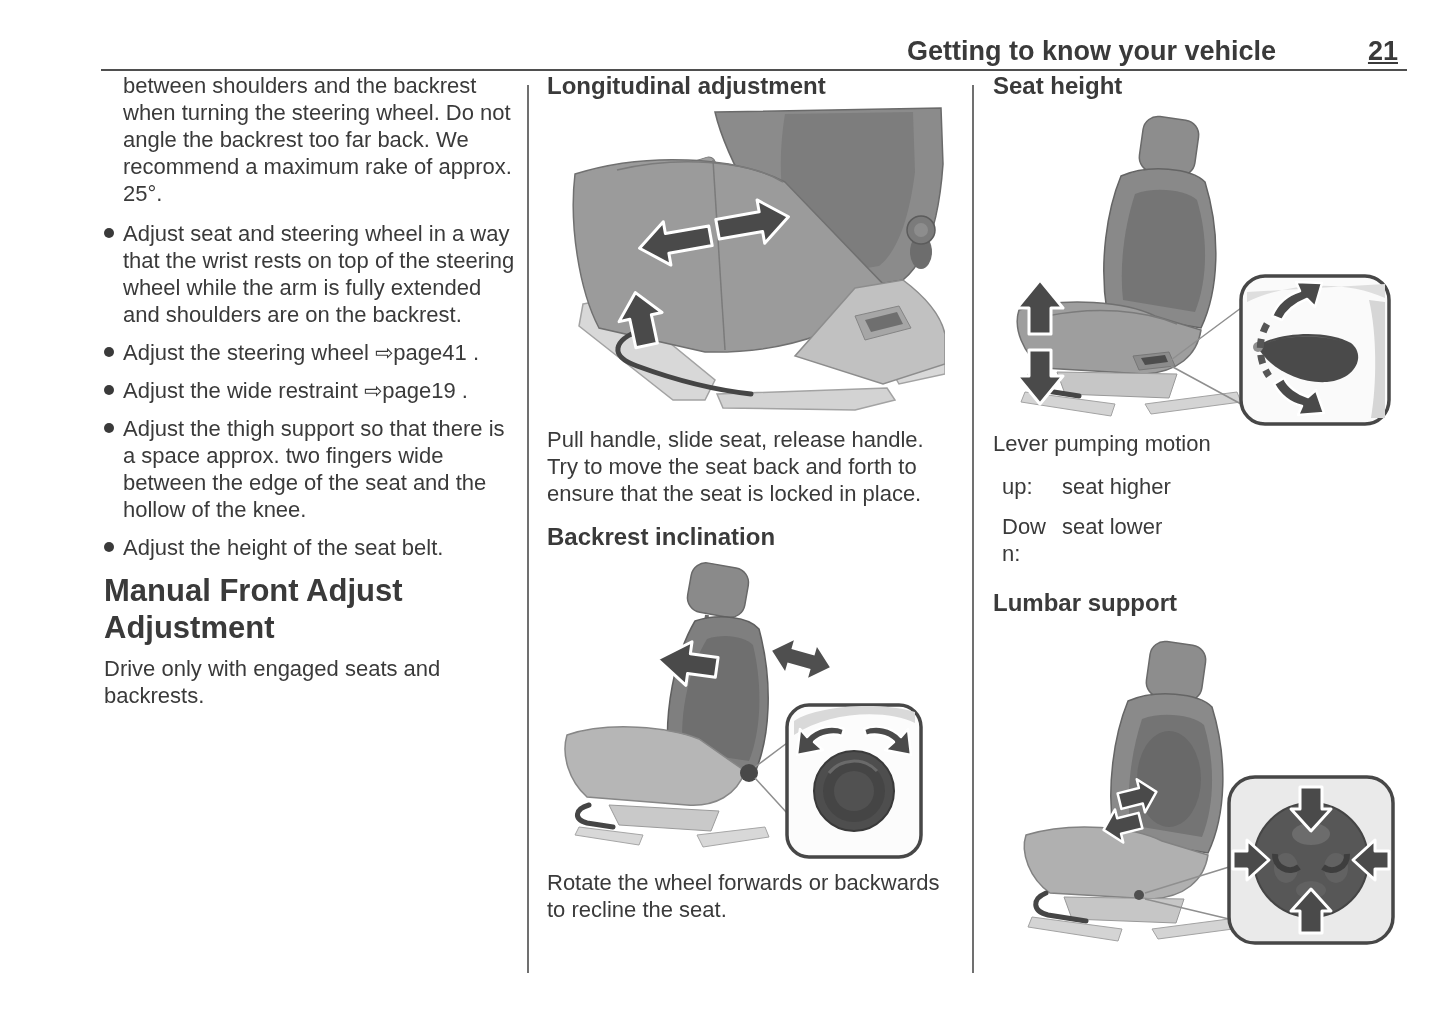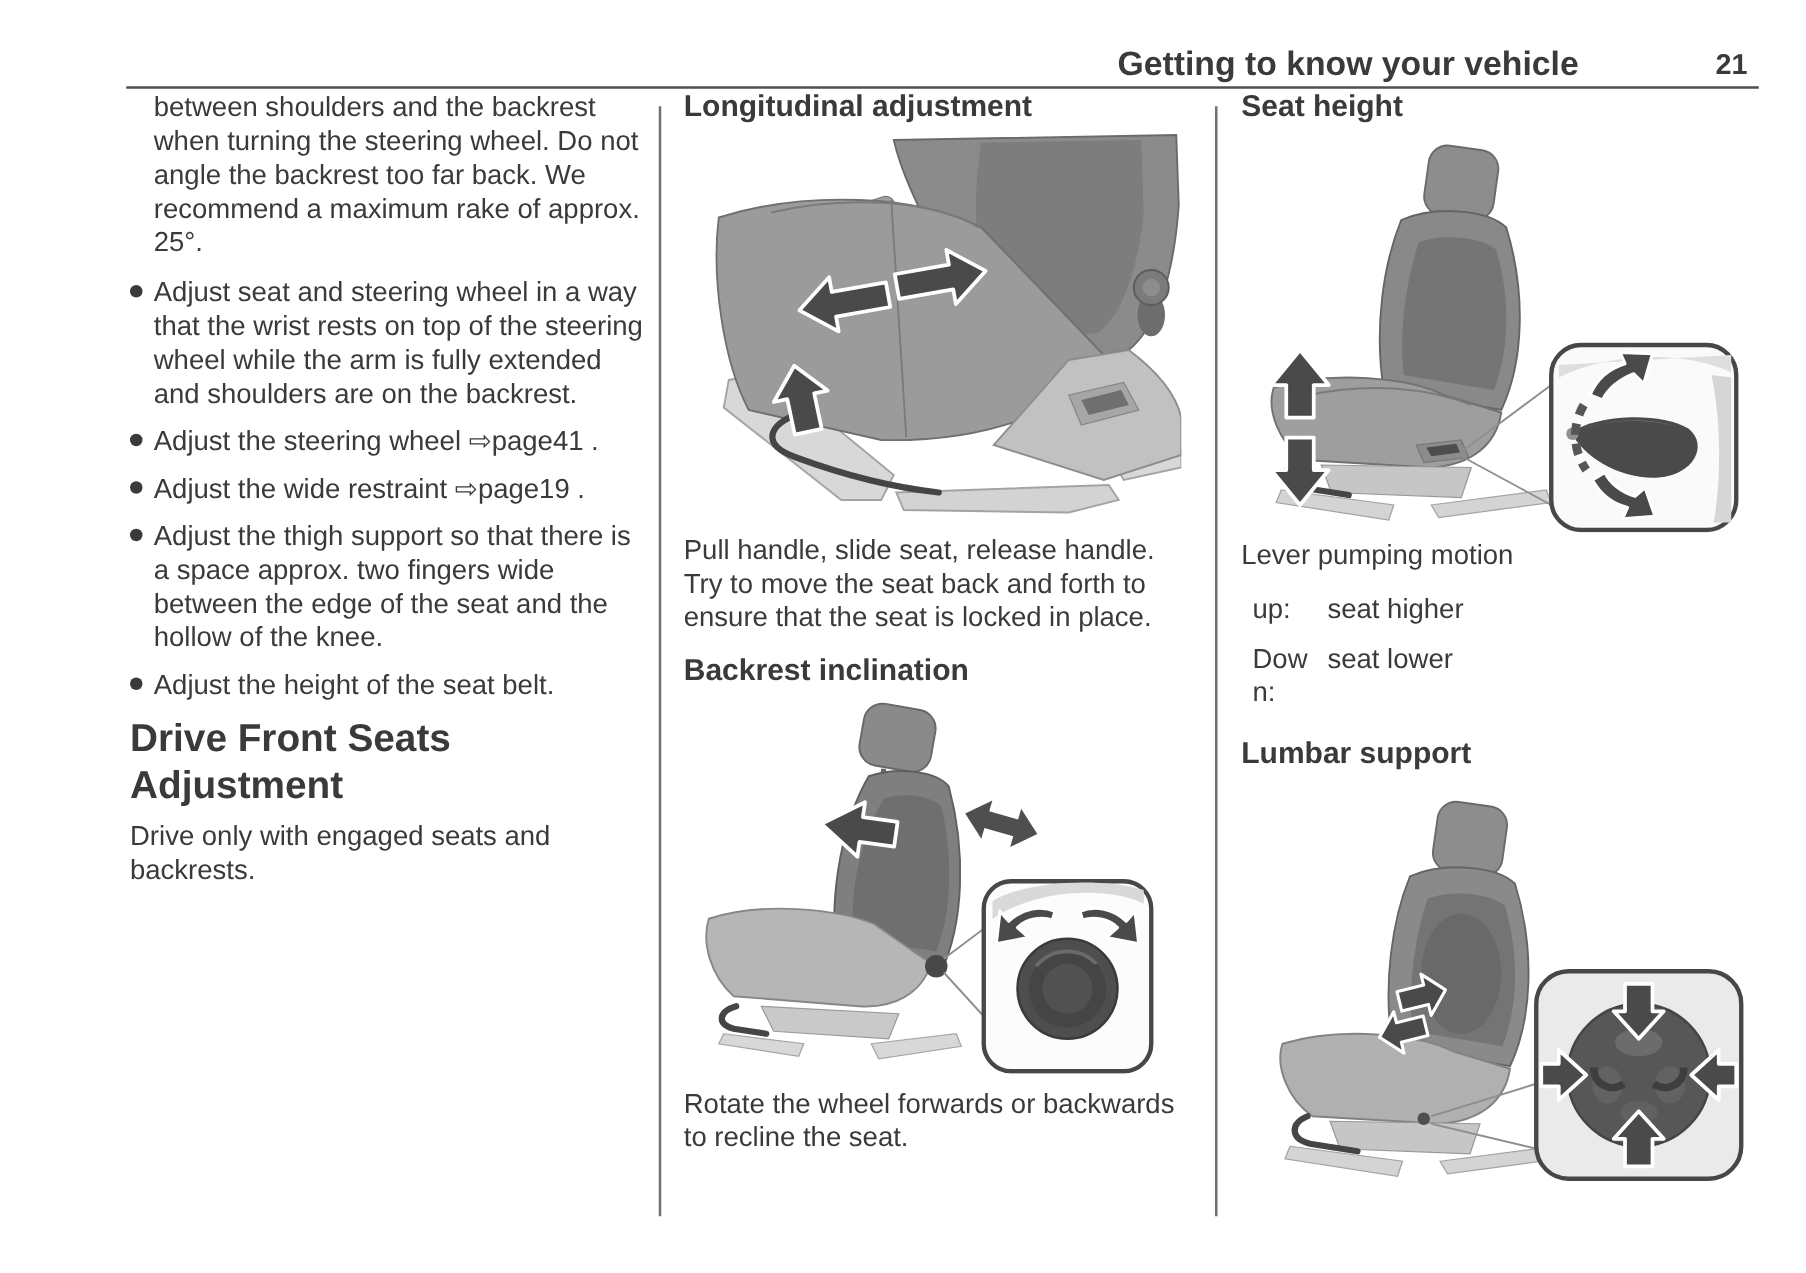--- a/index.html
+++ b/index.html
@@ -2,22 +2,22 @@
 <html><head>
 <meta charset="utf-8">
 <style>
   * { margin:0; padding:0; box-sizing:border-box; }
   html,body { background:#ffffff; }
   .page {
     position:relative; width:1445px; height:1018px; background:#ffffff;
     font-family:"Liberation Sans","DejaVu Sans",sans-serif;
     color:#3a3a3a; font-size:22px; line-height:27px; overflow:hidden;
   }
-  .hdr-title { position:absolute; top:36px; right:182px; font-size:27px; line-height:30px; font-weight:bold; white-space:nowrap; }
-  .hdr-page  { position:absolute; top:36px; right:47px;  font-size:23px; line-height:30px; font-weight:bold; }
+  .hdr-title { position:absolute; top:36px; right:169px; font-size:27px; line-height:30px; font-weight:bold; white-space:nowrap; }
+  .hdr-page  { position:absolute; top:36px; right:47px;  font-size:27px; line-height:30px; font-weight:bold;text-decoration:underline; }
   .hdr-rule  { position:absolute; top:69px; left:101px; width:1306px; height:2px; background:#4f4f4f; }
   .divider   { position:absolute; top:85px; width:2px; height:888px; background:#707070; }
   .div-1 { left:527px; } .div-2 { left:972px; }
 
   .col { position:absolute; top:72px; }
   .col-left  { left:104px; width:412px; }
   .col-mid   { left:547px; width:412px; }
   .col-right { left:993px; width:418px; }
 
   .intro { padding-left:19px; margin-bottom:13px; }
@@ -61,21 +61,21 @@
 
   <div class="col col-left">
     <p class="intro">between shoulders and the backrest when turning the steering wheel. Do not angle the backrest too far back. We recommend a maximum rake of approx. 25°.</p>
     <ul class="bullets">
       <li><span class="dot"></span><span>Adjust seat and steering wheel in a way that the wrist rests on top of the steering wheel while the arm is fully extended and shoulders are on the backrest.</span></li>
       <li><span class="dot"></span><span>Adjust the steering wheel ⇨page41 .</span></li>
       <li><span class="dot"></span><span>Adjust the wide restraint ⇨page19 .</span></li>
       <li><span class="dot"></span><span>Adjust the thigh support so that there is a space approx. two fingers wide between the edge of the seat and the hollow of the knee.</span></li>
       <li><span class="dot"></span><span>Adjust the height of the seat belt.</span></li>
     </ul>
-    <h1 class="sect">Drive Front Seats Adjustment</h1>
+    <h1 class="sect">Manual Front Adjust Adjustment</h1>
     <p>Drive only with engaged seats and backrests.</p>
   </div>
 
   <div class="col col-right">
     <h2 class="sub">Seat height</h2>
 
     <svg class="fig fig3" width="400" height="322" viewBox="0 0 400 322">
       <g>
         <g transform="rotate(8 173 42)">
             <rect x="146" y="14" width="56" height="56" rx="15" fill="#8d8d8d" stroke="#6a6a6a" stroke-width="1.5"></rect>

